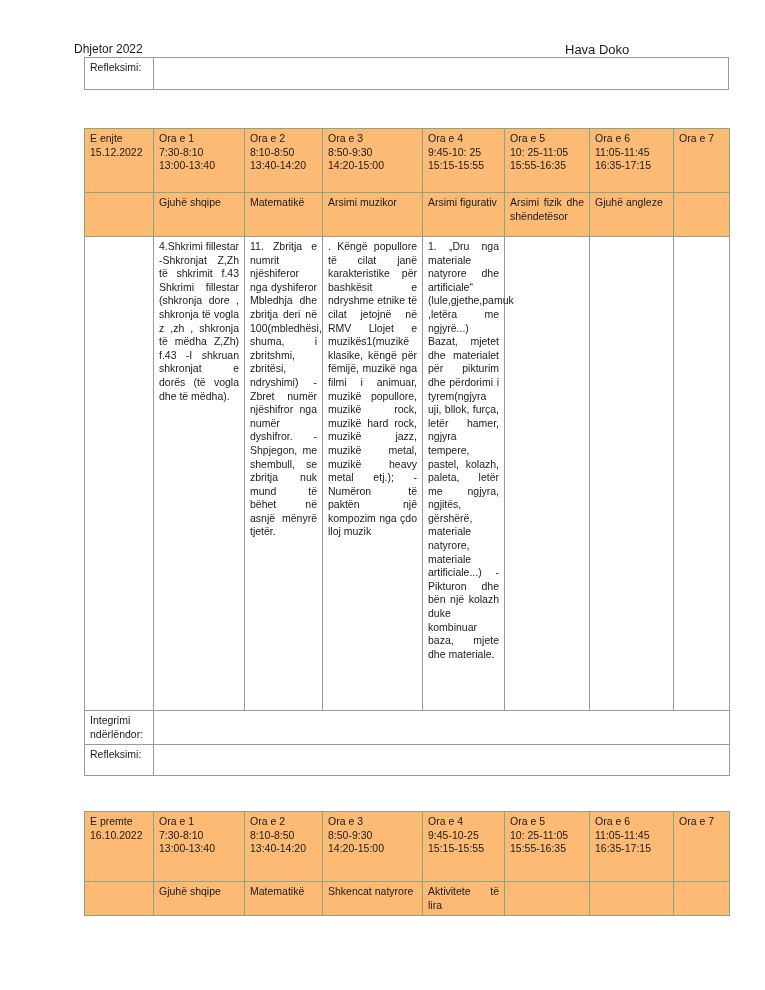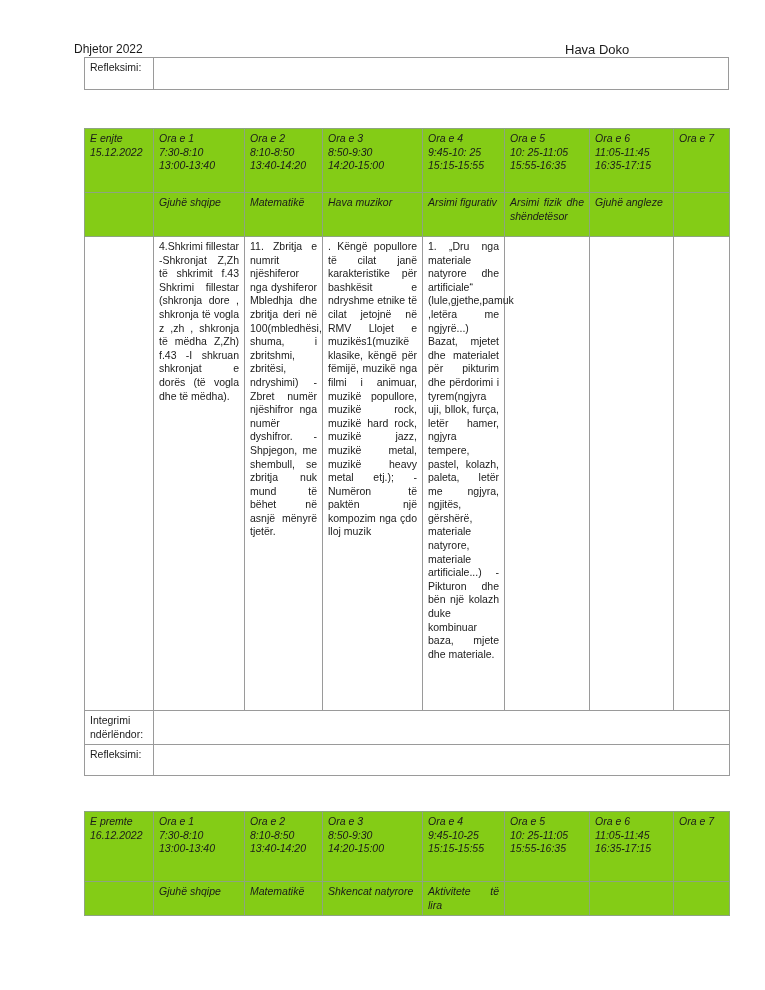--- a/index.html
+++ b/index.html
@@ -5,21 +5,21 @@
   html, body { margin: 0; padding: 0; background: #ffffff; }
   body {
     width: 765px; height: 990px; position: relative; overflow: hidden;
     font-family: "Liberation Sans", sans-serif; font-size: 10.5px; color: #1a1a1a;
   }
   .hdr-left { position: absolute; left: 74px; top: 42px; font-size: 12px; }
   .hdr-right { position: absolute; left: 565px; top: 42px; font-size: 13px; }
 
   table { border-collapse: collapse; position: absolute; table-layout: fixed; margin-left: 12px; }
   td { border: 1px solid #9a9a9a; vertical-align: top; padding: 3px 5px; line-height: 13.6px; font-size: 10.5px; }
-  td.g { background: #84cc16; border-color: #8da57f; font-style: italic; }
+  td.g { background: #fdba74; border-color: #8da57f; }
   .just { text-align: justify; }
 
   #refl-top { left: 72px; top: 57px; width: 645px; }
   #refl-top td { height: 25px; }
 
   #thu { left: 72px; top: 128px; width: 645px; }
   #fri { left: 72px; top: 811px; width: 645px; }
 
   .pre { white-space: pre-line; }
 </style>
@@ -74,21 +74,21 @@
 15:55-16:35</td>
     <td class="g pre">Ora e 6
 11:05-11:45
 16:35-17:15</td>
     <td class="g pre">Ora e 7</td>
   </tr>
   <tr style="height:44px">
     <td class="g"></td>
     <td class="g">Gjuhë shqipe</td>
     <td class="g">Matematikë</td>
-    <td class="g">Hava muzikor</td>
+    <td class="g">Arsimi muzikor</td>
     <td class="g just">Arsimi figurativ</td>
     <td class="g just">Arsimi fizik dhe shëndetësor</td>
     <td class="g">Gjuhë angleze</td>
     <td class="g"></td>
   </tr>
   <tr style="height:474px">
     <td></td>
     <td class="just">4.Shkrimi fillestar -Shkronjat Z,Zh të shkrimit f.43 Shkrimi fillestar (shkronja dore , shkronja të vogla z ,zh , shkronja të mëdha Z,Zh) f.43 -I shkruan shkronjat e dorës (të vogla dhe të mëdha).</td>
     <td class="just">11. Zbritja e numrit njëshiferor nga dyshiferor Mbledhja dhe zbritja deri në 100(mbledhësi, shuma, i zbritshmi, zbritësi, ndryshimi) -Zbret numër njëshifror nga numër dyshifror. -Shpjegon, me shembull, se zbritja nuk mund të bëhet në asnjë mënyrë tjetër.</td>
     <td class="just">. Këngë popullore të cilat janë karakteristike për bashkësit e ndryshme etnike të cilat jetojnë në RMV Llojet e muzikës1(muzikë klasike, këngë për fëmijë, muzikë nga filmi i animuar, muzikë popullore, muzikë rock, muzikë hard rock, muzikë jazz, muzikë metal, muzikë heavy metal etj.); -Numëron të paktën një kompozim nga çdo lloj muzik</td>
@@ -115,21 +115,21 @@
       <col style="width:78px">
       <col style="width:100px">
     <col style="width:82px">
       <col style="width:85px">
       <col style="width:84px">
       <col style="width:56px">
   </colgroup>
   <tbody>
       <tr style="height:70px">
     <td class="g pre">E premte
-16.12.2022</td>
+16.10.2022</td>
     <td class="g pre">Ora e 1
 7:30-8:10
 13:00-13:40</td>
     <td class="g pre">Ora e 2
 8:10-8:50
 13:40-14:20</td>
     <td class="g pre">Ora e 3
 8:50-9:30
 14:20-15:00</td>
     <td class="g pre">Ora e 4

